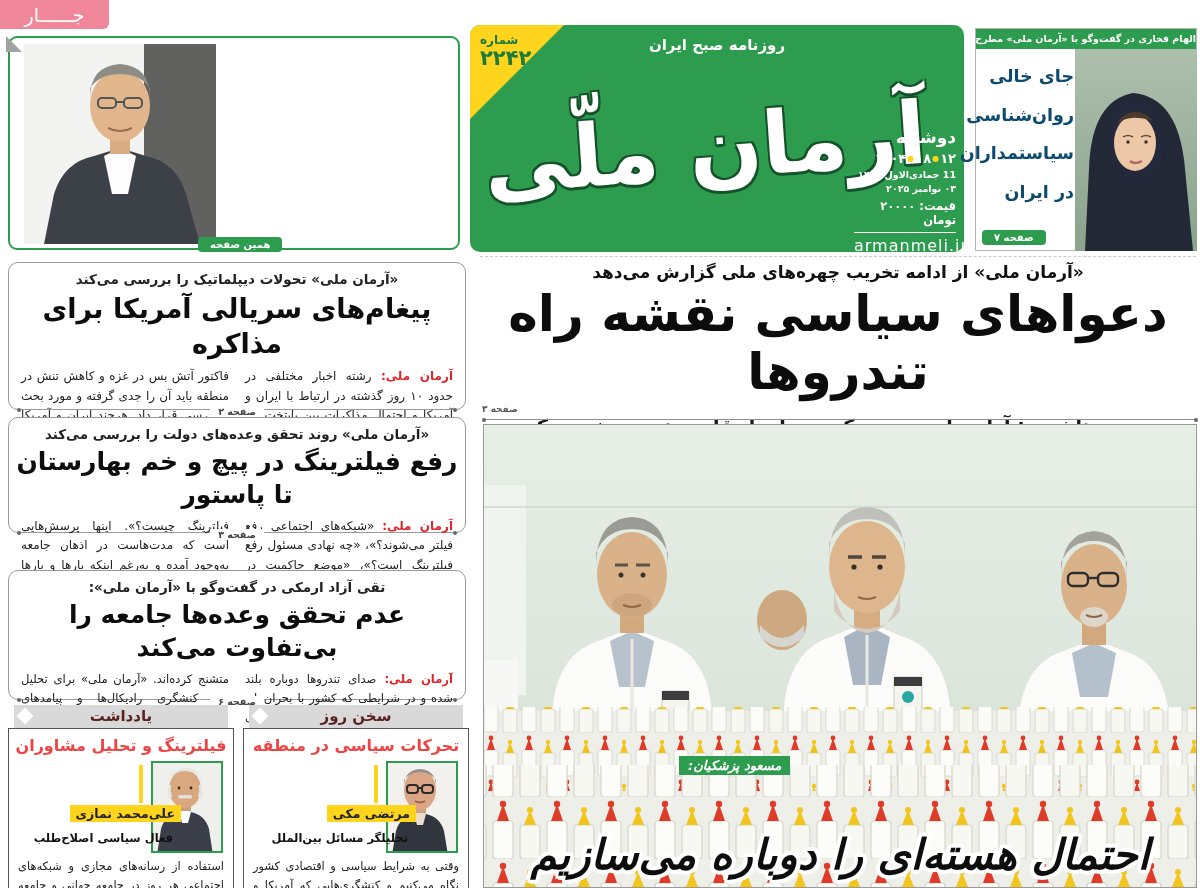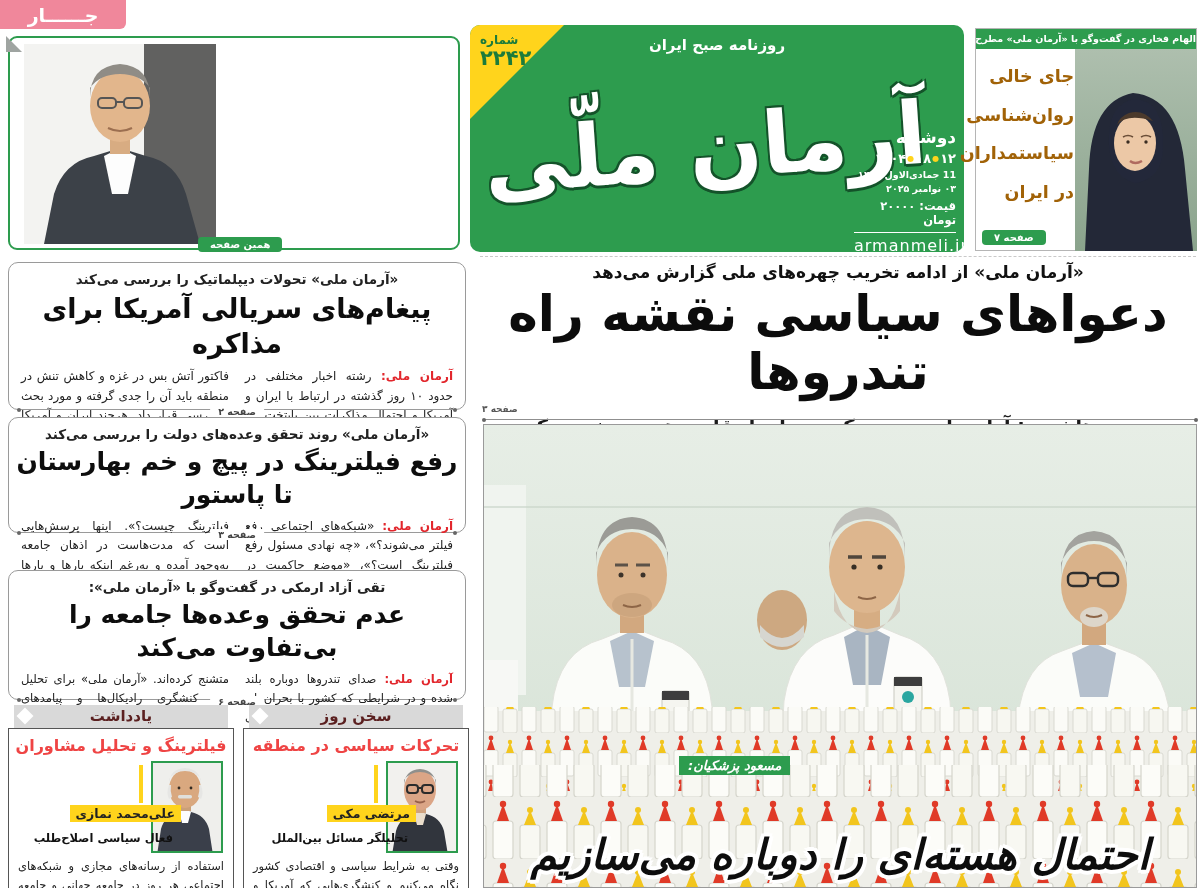--- a/index.html
+++ b/index.html
@@ -1,21 +1,21 @@
 <!DOCTYPE html>
 <html lang="fa" dir="rtl"><head>
 <meta charset="utf-8">
 <style>
   html,body{margin:0;padding:0;background:#fff;}
   *{box-sizing:border-box;font-family:"DejaVu Sans",sans-serif;}
   #page{position:relative;width:1200px;height:888px;background:#fff;overflow:hidden;direction:rtl;}
 
   
-  .corner-logo{position:absolute;left:0;top:5;width:126px;height:29px;background:#f0879b;
-    color:#fff;font-weight:bold;font-size:19px;display:flex;align-items:center;justify-content:center;
+  .corner-logo{position:absolute;left:0;top:5;width:109px;height:29px;background:#f0879b;
+    color:#fff;font-weight:normal;font-size:19px;display:flex;align-items:center;justify-content:center;
     border-radius:0 0 6px 0;}
 
   
   .tl-box{position:absolute;left:8px;top:36px;width:452px;height:214px;border:2px solid #2d9c4e;
     border-radius:9px;background:#fff;}
   .tl-fold-tri{position:absolute;left:-4px;top:-2px;width:0;height:0;border-left:16px solid transparent;
     border-top:16px solid #9fa4a1;transform:rotate(180deg);}
   .tl-photo{position:absolute;left:14px;top:6px;width:192px;height:200px;overflow:hidden;}
   .tl-head{position:absolute;right:8px;top:16px;width:238px;text-align:center;font-weight:bold;
     font-size:27px;line-height:1.5;color:#111;}
@@ -48,21 +48,21 @@
   .dateblock .price{font-size:11.5px;font-weight:bold;margin-top:5px;}
   .dateblock hr{border:none;border-top:1px solid #fff;margin:5px 0 3px;}
   .dateblock .site{font-size:16px;direction:ltr;text-align:center;letter-spacing:1px;}
 
   
   .tr-box{position:absolute;left:975px;top:28px;width:222px;height:223px;border:1px solid #b5b5b5;background:#fff;}
   .tr-kicker{position:absolute;top:0;left:0;width:100%;height:20px;background:#2d9c4e;color:#fff;
     font-size:9.5px;font-weight:bold;text-align:center;line-height:20px;white-space:nowrap;overflow:hidden;}
   .tr-photo{position:absolute;left:99px;top:20px;width:122px;height:202px;overflow:hidden;}
   .tr-heads{position:absolute;left:4px;top:28px;width:94px;text-align:right;font-weight:bold;
-    font-size:17.5px;line-height:2.2;color:#a16207;}
+    font-size:17.5px;line-height:2.2;color:#0c4a6e;}
   .tr-pill{position:absolute;left:6px;bottom:5px;}
 
   
   .lead-dash{position:absolute;left:480px;top:256px;width:716px;border-top:1px dashed #c9c9c9;}
   .lead{position:absolute;left:480px;top:262px;width:716px;text-align:center;}
   .lead .kick{font-size:17px;font-weight:bold;color:#111;}
   .lead .head{font-size:50px;font-weight:bold;color:#0c0c0c;line-height:1.15;margin-top:4px;}
   .lead .sub{font-size:19px;font-weight:bold;color:#1a1a1a;margin-top:14px;}
   .gsq{display:inline-block;width:7px;height:7px;border:3px solid #2d9c4e;background:#fff;
     vertical-align:1px;margin-left:7px;}

